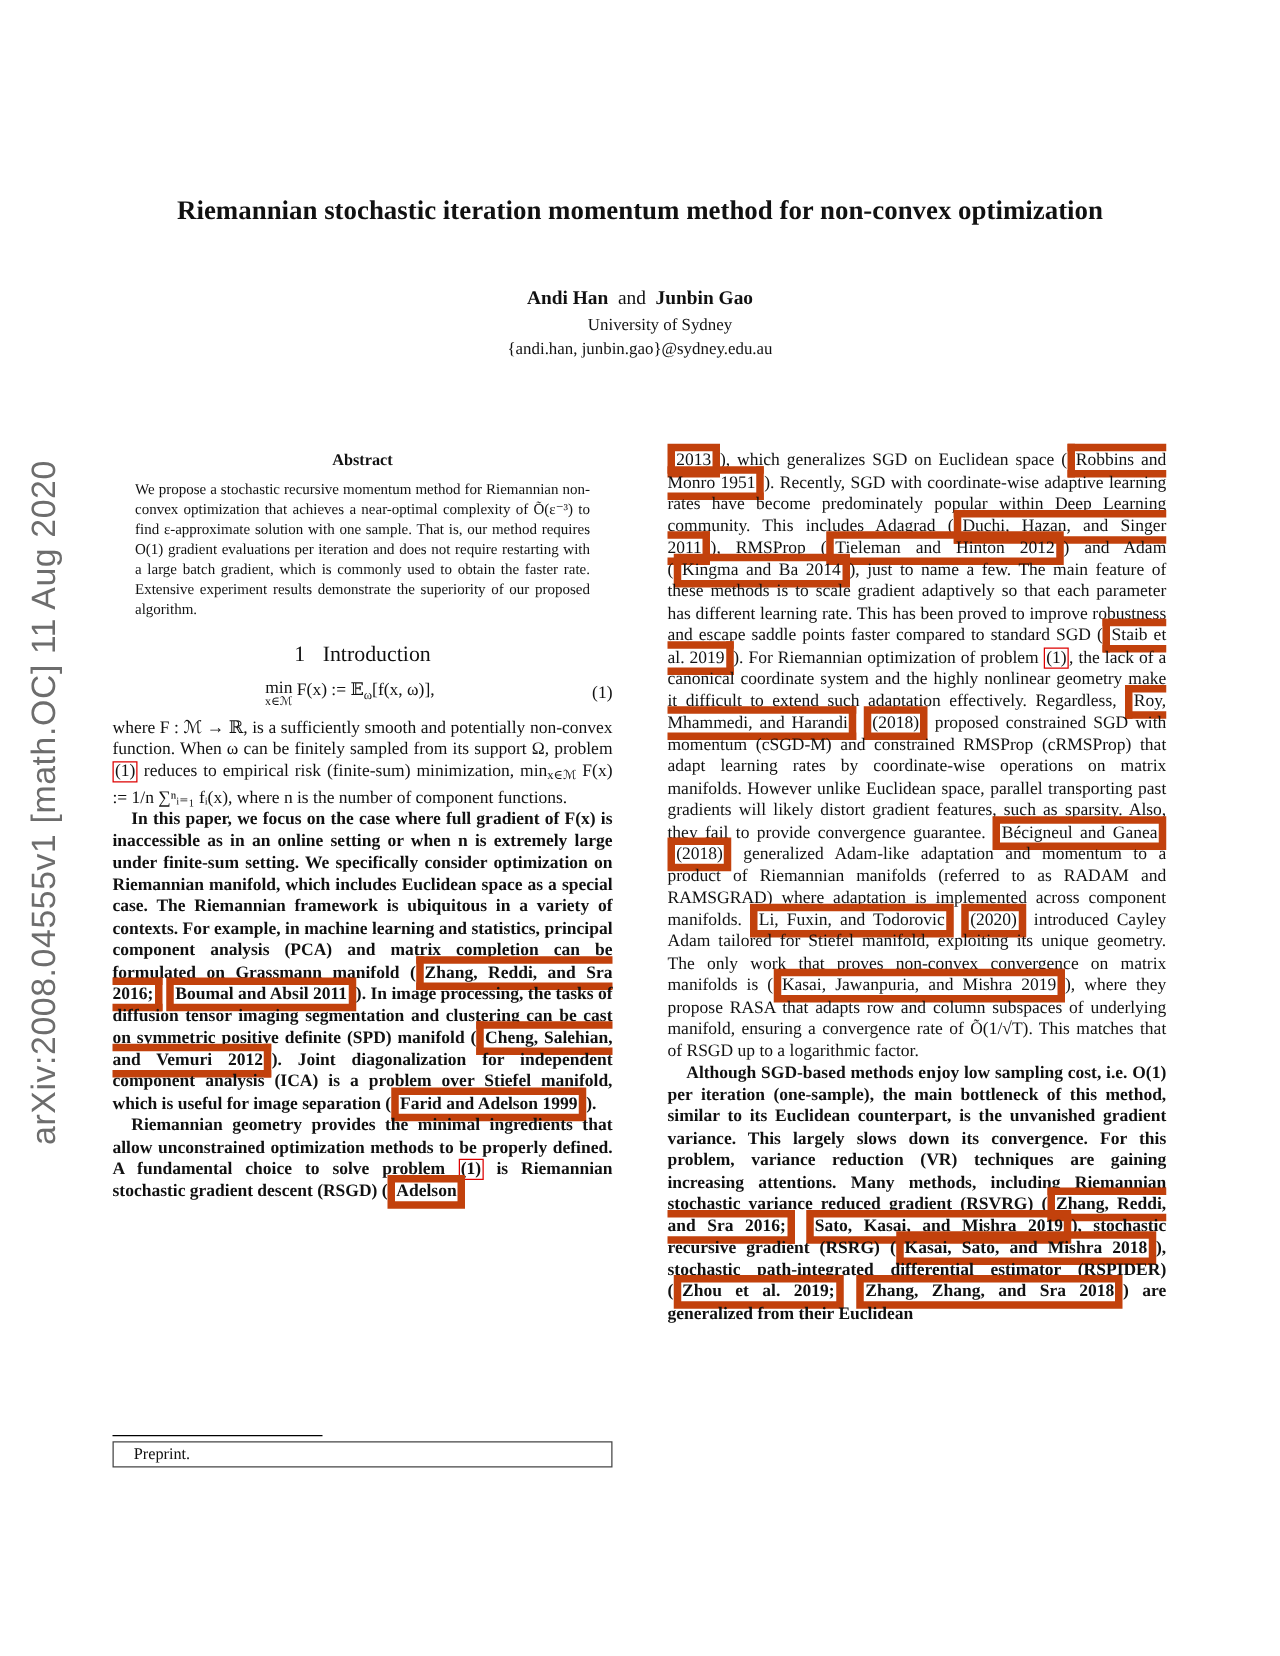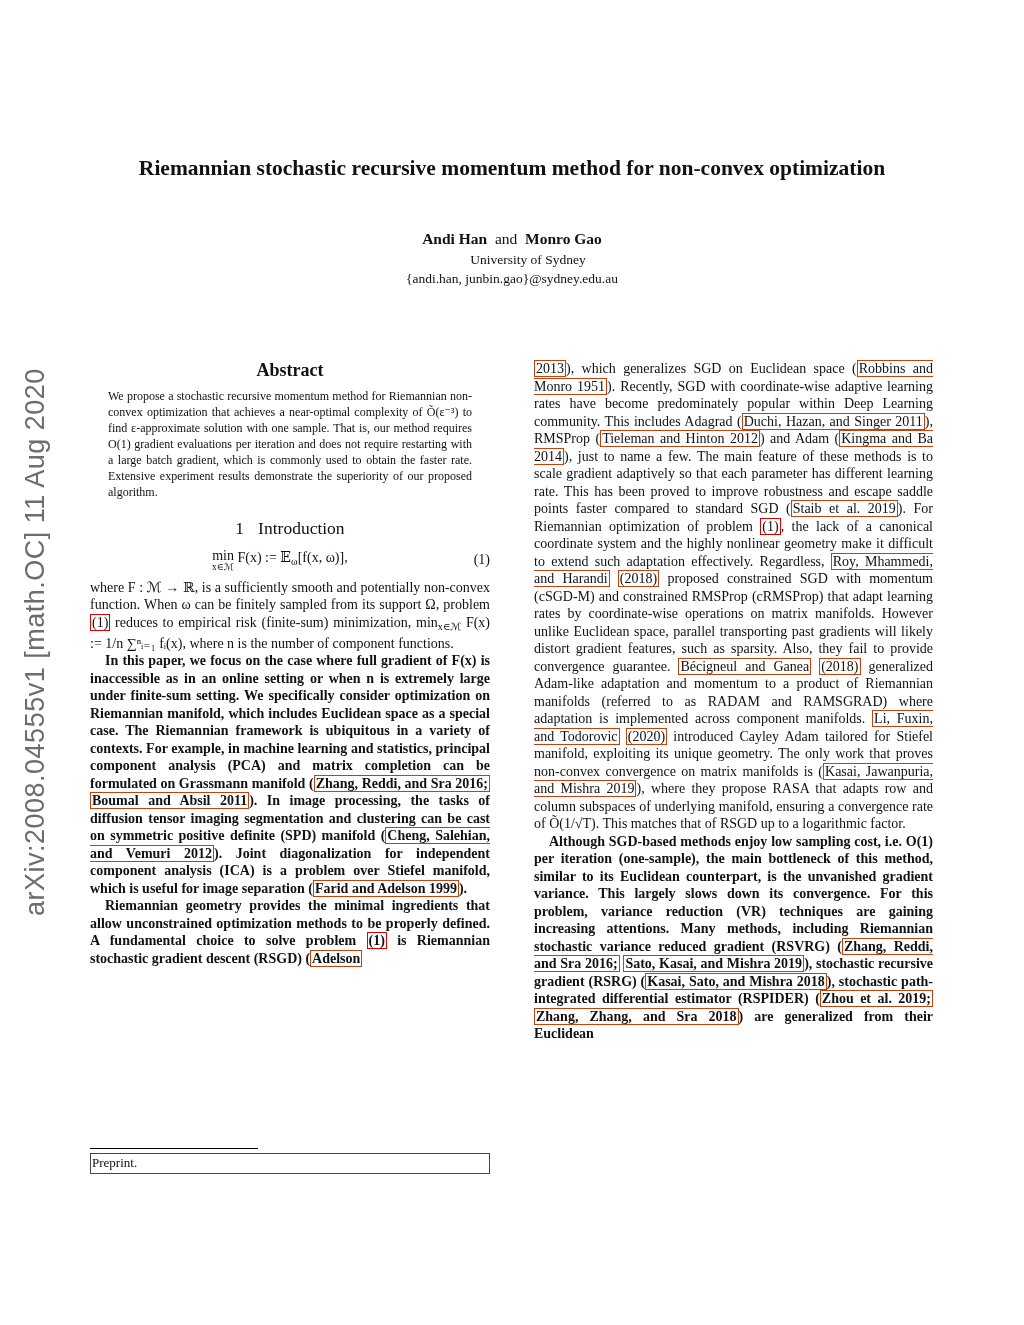--- a/index.html
+++ b/index.html
@@ -24,21 +24,21 @@
   .title { font-size:21.5px; font-weight:bold; line-height:1.2; }
   .authors { margin-top:48px; font-size:15.5px; }
   .affiliation { margin-top:4px; font-size:13.5px;margin-left:32px; }
   .email { margin-top:3px; font-size:13.5px; }
 
   
   .col { position:absolute; top:360px; }
   .col-left  { left:90px;  width:400px; }
   .col-right { left:534px; width:399px; }
 
-  .abstract-heading { text-align:center; font-size:18px; font-weight:bold; margin-bottom:7px; }
+  .abstract-heading { text-align:center; font-size:13px; font-weight:bold; margin-bottom:7px; }
   .abstract-body {
     padding:0 18px; font-size:12px; line-height:16px; text-align:justify; hyphens:auto;
   }
 
   .section-heading { text-align:center; font-size:17.5px; font-weight:normal; margin:18px 0 9px; }
   .sec-num { margin-right:14px; }
 
   .body-par { font-size:14px; line-height:17.5px; text-align:justify; hyphens:auto; }
   .indent { text-indent:15px;font-weight:bold; }
 
@@ -46,38 +46,38 @@
   .equation { display:flex; align-items:center; margin:9px 0 7px; font-size:14px; }
   .eq-body { flex:1; text-align:center; }
   .minop { display:inline-block; text-align:right; vertical-align:-0.55em; }
   .minop .minsub { display:block; font-size:0.68em; line-height:0.9; margin-top:-1px; }
   .eq-number { padding-left:4px; }
 
   
   .seg-plain {}
   .seg-bold { font-weight:bold; }
   .seg-sub { font-size:0.72em; vertical-align:-0.25em; }
-  .seg-cite { border:1px solid #c2410c; padding:0 1px; }
+  .seg-cite { border:6px solid #c2410c; padding:0 1px; }
   .seg-eqref { border:1px solid #dd0000; padding:0 1px; }
 
   
   .footnote { position:absolute; left:90px; top:1148px; width:400px; }
   .footnote-rule { width:168px; border-top:1px solid #000; margin-bottom:4px; }
-  .preprint-box { border:1px solid #454545; padding:1px 1px 2px; font-size:13px; width:100%; }
+  .preprint-box { border:1px solid #454545; padding:1px 16px 2px; font-size:13px; width:100%; }
 </style>
 </head>
 <body>
 
 <div class="page">
 
   <div class="arxiv-sidebar">arXiv:2008.04555v1 [math.OC] 11 Aug 2020</div>
 
   <header class="paper-header">
-    <h1 class="title">Riemannian stochastic recursive momentum method for non-convex optimization</h1>
-    <div class="authors"><span class="seg-bold">Andi Han</span><span class="seg-plain">&nbsp;&nbsp;and&nbsp;&nbsp;</span><span class="seg-bold">Monro Gao</span></div>
+    <h1 class="title">Riemannian stochastic iteration momentum method for non-convex optimization</h1>
+    <div class="authors"><span class="seg-bold">Andi Han</span><span class="seg-plain">&nbsp;&nbsp;and&nbsp;&nbsp;</span><span class="seg-bold">Junbin Gao</span></div>
     <div class="affiliation">University of Sydney</div>
     <div class="email">{andi.han, junbin.gao}@sydney.edu.au</div>
   </header>
 
   <section class="col col-left">
     <h2 class="abstract-heading">Abstract</h2>
     <p class="abstract-body"><span class="seg-plain">We propose a stochastic recursive momentum method for Riemannian non-convex optimization that achieves a near-optimal complexity of Õ(ε⁻³) to find ε-approximate solution with one sample. That is, our method requires O(1) gradient evaluations per iteration and does not require restarting with a large batch gradient, which is commonly used to obtain the faster rate. Extensive experiment results demonstrate the superiority of our proposed algorithm.</span></p>
 
     <h2 class="section-heading">
       <span class="sec-num">1</span><span>Introduction</span>

